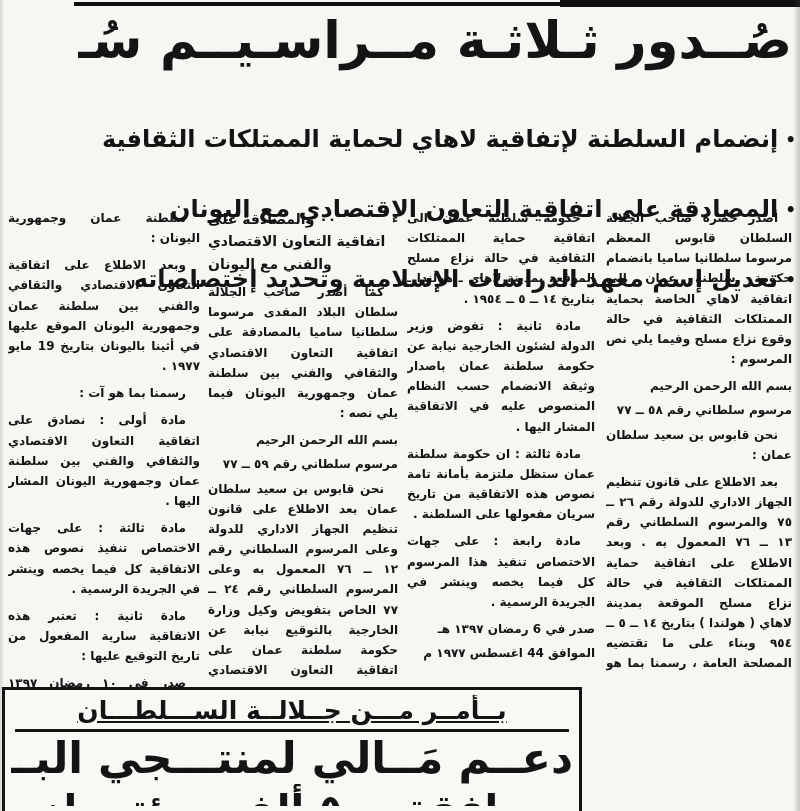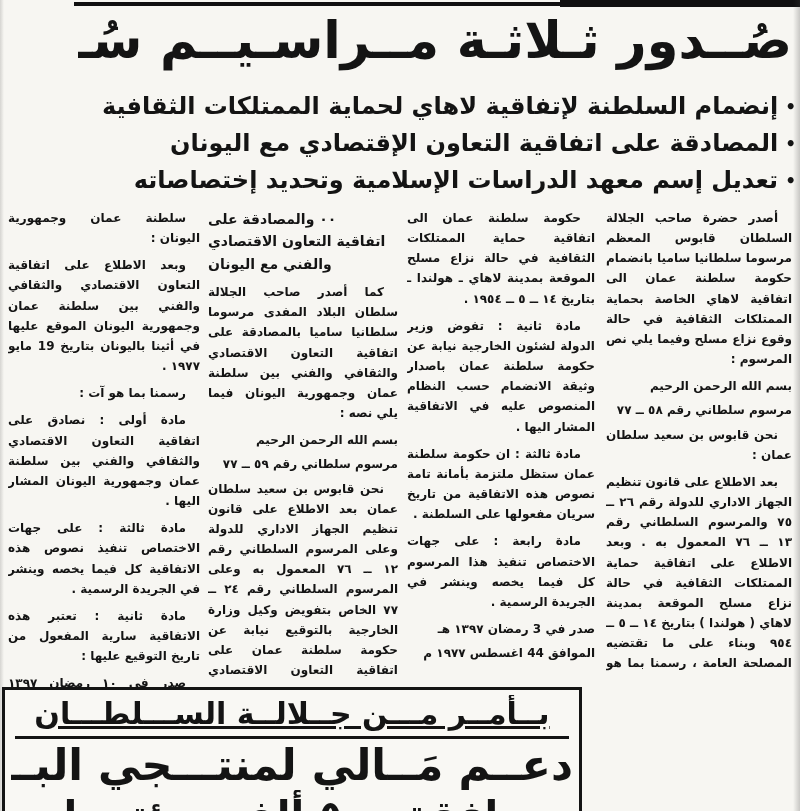--- a/index.html
+++ b/index.html
@@ -16,21 +16,21 @@
     background:linear-gradient(to right, rgba(60,60,60,.18), rgba(60,60,60,0));}
   .top-rule{position:absolute;top:2px;right:0;width:726px;height:4px;background:#101010;}
   .top-rule2{position:absolute;top:0;right:0;width:240px;height:7px;background:#101010;}
 
   .headline{
     position:absolute;top:8px;right:8px;left:78px;height:78px;
     font-size:51px;font-weight:bold;text-align:center;line-height:1.3;
     letter-spacing:-1px;white-space:nowrap;overflow:hidden;
   }
   .subheads{position:absolute;top:88px;right:4px;left:20px;}
-  .subhead{font-size:24px;font-weight:bold;line-height:1.55;white-space:nowrap;overflow:hidden;}
+  .subhead{font-size:24px;font-weight:bold;line-height:1.55;white-space:nowrap;overflow:hidden;margin-top:33px;}
   .subhead .dot{display:inline-block;font-size:17px;vertical-align:middle;margin-left:7px;}
 
   .col{position:absolute;top:204px;font-size:12px;font-weight:bold;
     text-align:justify;line-height:1.68;overflow:hidden;}
   .col p{margin:4px 0 7px;text-indent:14px;}
   .col p.center{text-align:right;text-indent:0;margin-bottom:3px;}
   .col p.sig{text-align:center;text-indent:0;margin:16px;}
   .col1{right:8px;width:186px;height:470px;}
   .col2{right:205px;width:188px;height:478px;}
   .col3{right:402px;width:190px;height:478px;}
@@ -38,21 +38,21 @@
   .col3-head{font-size:14px;font-weight:bold;text-align:left;line-height:1.6;
     margin:0 0 10px;text-indent:0;}
   .continue{font-weight:bold;margin-top:14px;}
 
   .bottom-box{
     position:absolute;top:687px;left:2px;right:218px;height:124px;
     border:3px solid #141414;border-bottom:none;
     background:#f9f8f4;overflow:hidden;direction:rtl;
   }
   .kicker{
-    margin:5px 14px 0;font-size:30px;font-weight:bold;text-align:center;
+    margin:5px 14px 0;font-size:25px;font-weight:bold;text-align:center;
     text-decoration:underline;line-height:1.25;white-space:nowrap;overflow:hidden;
   }
   .kicker-rule{height:3px;background:#141414;margin:3px 10px 2px;}
   .box-headline{
     font-size:43px;font-weight:bold;text-align:center;line-height:1.15;
     white-space:nowrap;overflow:hidden;margin:0 6px;letter-spacing:-1px;
   }
   .box-partial{
     font-size:40px;font-weight:bold;text-align:center;line-height:1.25;
     white-space:nowrap;overflow:hidden;height:22px;margin:0 6px;
@@ -83,21 +83,21 @@
     <p>نحن قابوس بن سعيد سلطان عمان :</p>
     <p>بعد الاطلاع على قانون تنظيم الجهاز الاداري للدولة رقم ٢٦ ــ ٧٥ والمرسوم السلطاني رقم ١٣ ــ ٧٦ المعمول به . وبعد الاطلاع على اتفاقية حماية الممتلكات الثقافية في حالة نزاع مسلح الموقعة بمدينة لاهاي ( هولندا ) بتاريخ ١٤ ــ ٥ ــ ٩٥٤ وبناء على ما تقتضيه المصلحة العامة ، رسمنا بما هو آت :</p>
 
   </div>
 
   <div class="col col2">
     <p>حكومة سلطنة عمان الى اتفاقية حماية الممتلكات الثقافية في حالة نزاع مسلح الموقعة بمدينة لاهاي ـ هولندا ـ بتاريخ ١٤ ــ ٥ ــ ١٩٥٤ .</p>
     <p>مادة ثانية : تفوض وزير الدولة لشئون الخارجية نيابة عن حكومة سلطنة عمان باصدار وثيقة الانضمام حسب النظام المنصوص عليه في الاتفاقية المشار اليها .</p>
     <p>مادة ثالثة : ان حكومة سلطنة عمان ستظل ملتزمة بأمانة تامة نصوص هذه الاتفاقية من تاريخ سريان مفعولها على السلطنة .</p>
     <p>مادة رابعة : على جهات الاختصاص تنفيذ هذا المرسوم كل فيما يخصه وينشر في الجريدة الرسمية .</p>
-    <p class="center">صدر في 3 رمضان ١٣٩٧ هـ</p>
+    <p class="center">صدر في 6 رمضان ١٣٩٧ هـ</p>
     <p class="center">الموافق 44 اغسطس ١٩٧٧ م</p>
     <p class="sig">قابوس بن سعيد</p>
     <p class="sig">سلطان عمان</p>
   </div>
 
   <div class="col col3">
     <p class="col3-head">٠٠ والمصادقة على اتفاقية التعاون الاقتصادي والفني مع اليونان</p>
     <p>كما أصدر صاحب الجلالة سلطان البلاد المفدى مرسوما سلطانيا ساميا بالمصادقة على اتفاقية التعاون الاقتصادي والثقافي والفني بين سلطنة عمان وجمهورية اليونان فيما يلي نصه :</p>
     <p class="center">بسم الله الرحمن الرحيم</p>
     <p class="center">مرسوم سلطاني رقم ٥٩ ــ ٧٧</p>

